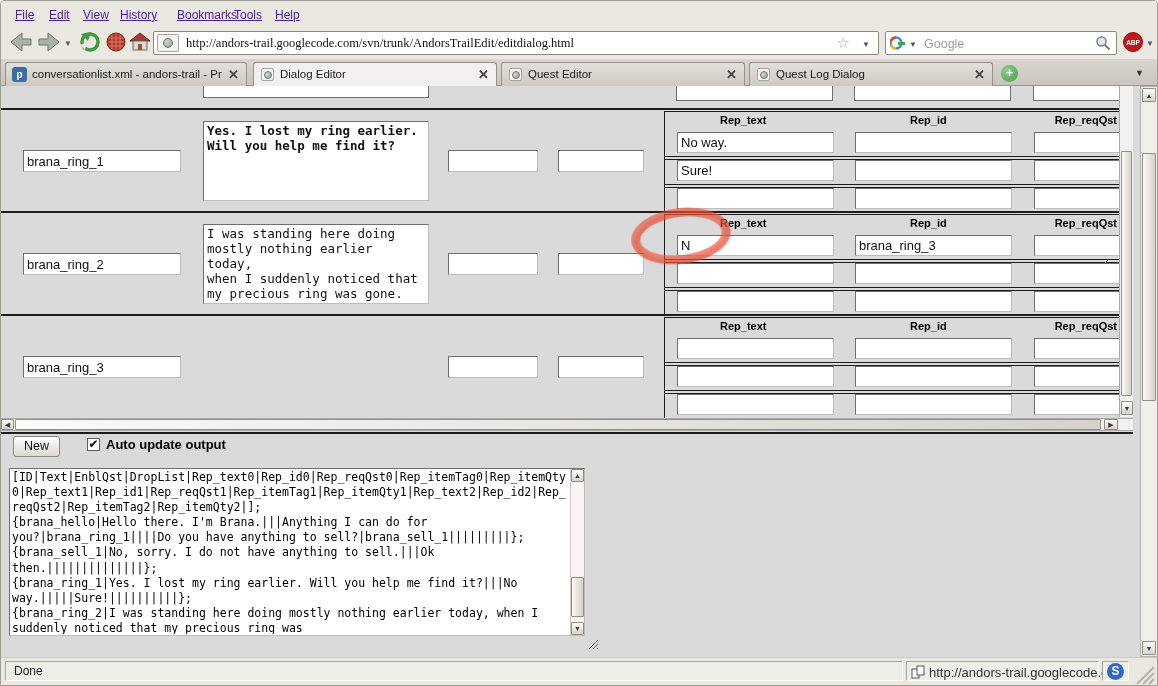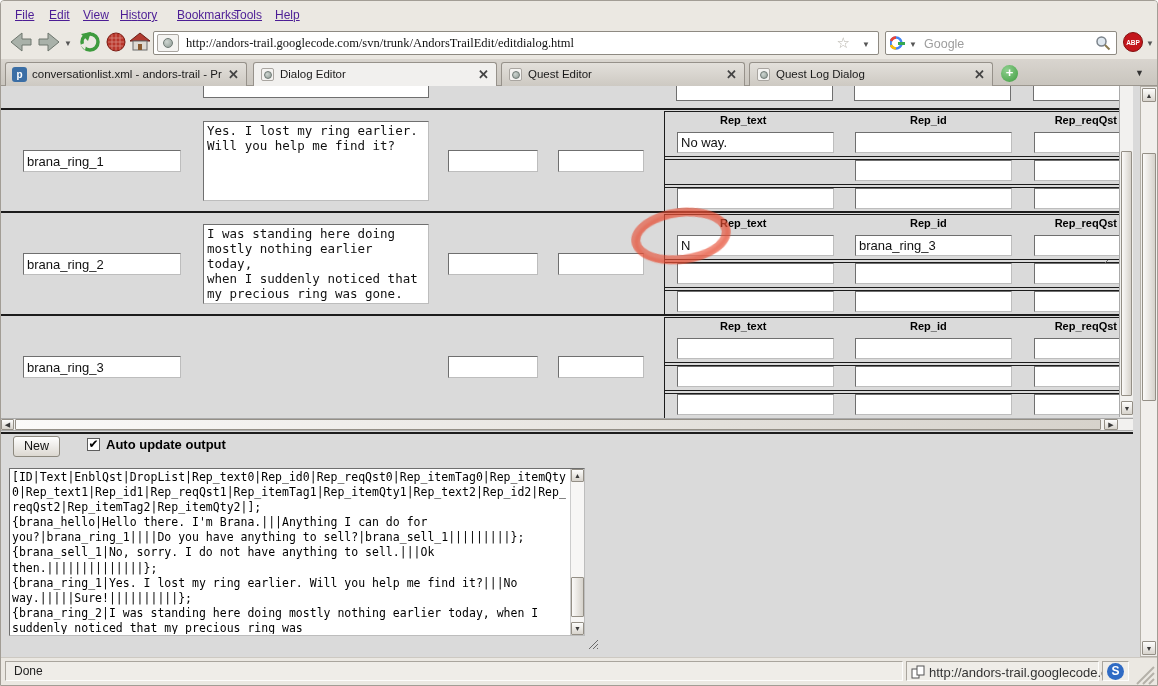--- a/index.html
+++ b/index.html
@@ -225,32 +225,33 @@
 
     <div style="position:absolute; left:202px; top:0; width:226px; height:12px; background:#fff; border:1px solid #6f6f6f; border-top:none"></div>
     <div style="position:absolute; left:675px; top:0; width:157px; height:15px; background:#fff; border:1px solid #6f6f6f; border-top:none"></div>
     <div style="position:absolute; left:853px; top:0; width:157px; height:15px; background:#fff; border:1px solid #6f6f6f; border-top:none"></div>
     <div style="position:absolute; left:1032px; top:0; width:86px; height:15px; background:#fff; border:1px solid #6f6f6f; border-top:none; border-right:none"></div>
 
     <div class="group-sep" style="top:22px"></div>
 
     <div class="group" style="top:25px">
       <input class="field" style="left: 22px; top: 39px; width: 158px; height: 22px;" value="brana_ring_1">
-      <textarea class="field" style="left: 202px; top: 10px; width: 226px; height: 80px;">Yes. I lost my ring earlier.
+      <textarea class="field" style="left: 202px; top: 10px; width: 226px; height: 80px; font-weight: bold;">Yes. I lost my ring earlier.
 Will you help me find it?</textarea>
       <input class="field" style="left: 447px; top: 39px; width: 90px; height: 22px;" value="">
       <input class="field" style="left: 557px; top: 39px; width: 86px; height: 22px;" value="">
       <div class="rep-region">
         <div class="rep-header" style="left:55px">Rep_text</div>
         <div class="rep-header" style="left:245px">Rep_id</div>
         <div class="rep-header" style="right:2px">Rep_reqQst</div>
         <input class="field rep-input" style="left: 12px; top: 20px; width: 157px;" value="No way.">
         <input class="field rep-input" style="left: 190px; top: 20px; width: 157px;" value="">
         <input class="field rep-input" style="left: 369px; top: 20px; width: 157px;" value="">
         <div class="rep-sep" style="top:44px"></div>
+        <input class="field rep-input" style="left: 12px; top: 48px; width: 157px;" value="Sure!">
         <input class="field rep-input" style="left: 190px; top: 48px; width: 157px;" value="">
         <input class="field rep-input" style="left: 369px; top: 48px; width: 157px;" value="">
         <div class="rep-sep" style="top:72px"></div>
         <input class="field rep-input" style="left: 12px; top: 76px; width: 157px;" value="">
         <input class="field rep-input" style="left: 190px; top: 76px; width: 157px;" value="">
         <input class="field rep-input" style="left: 369px; top: 76px; width: 157px;" value="">
       </div>
     </div>
 
     <div class="group-sep" style="top:125px"></div>

